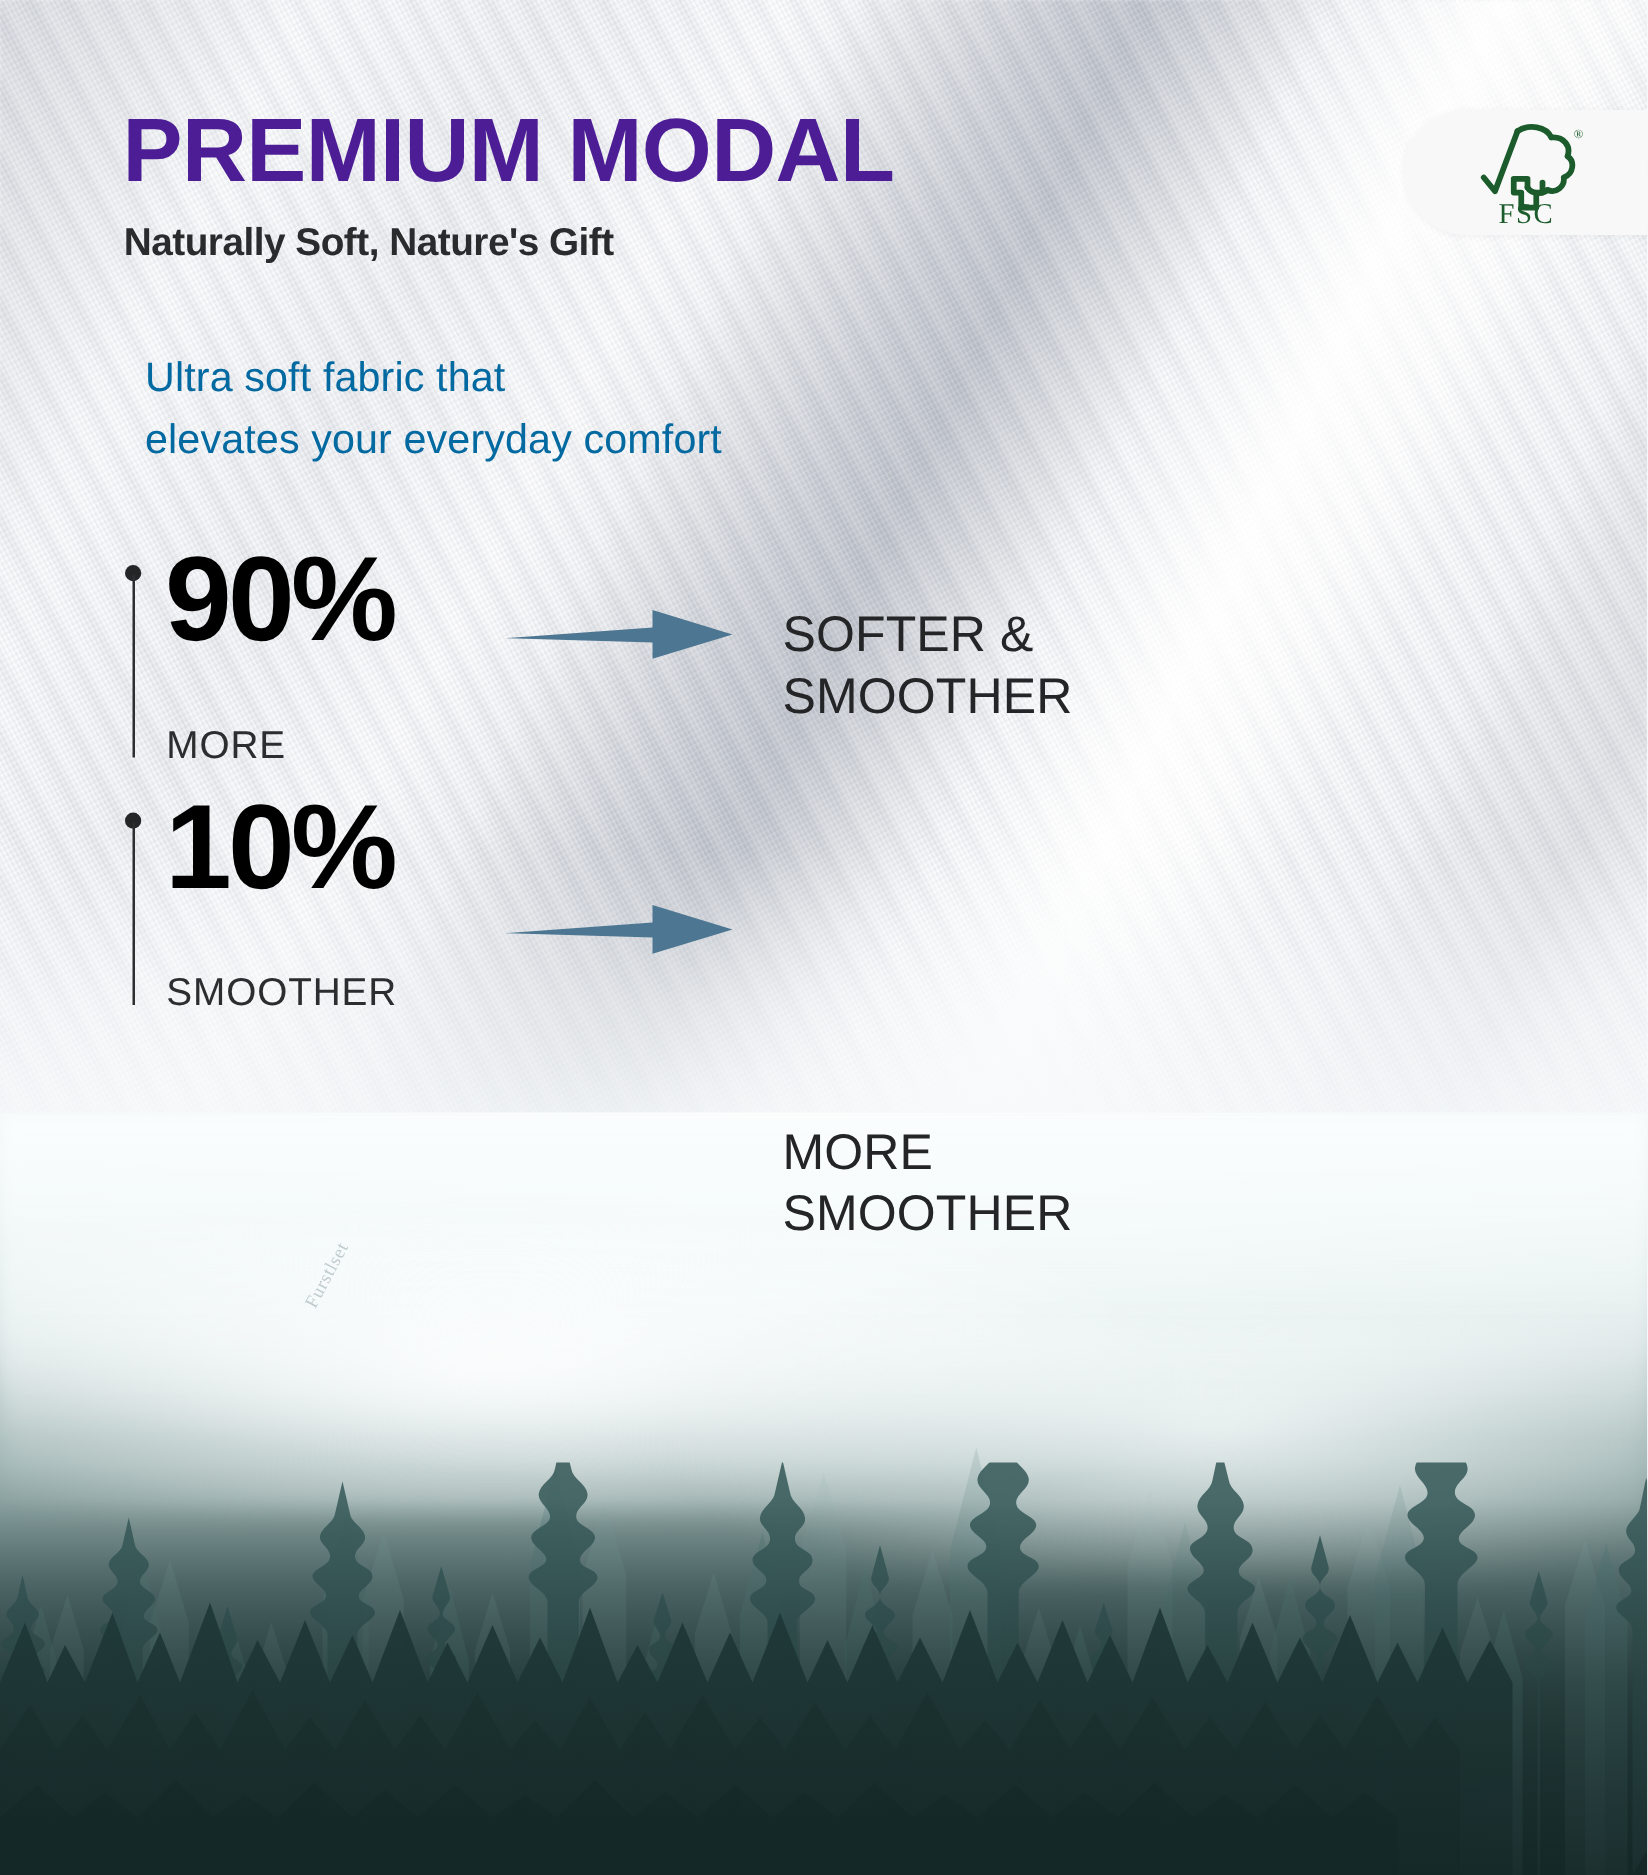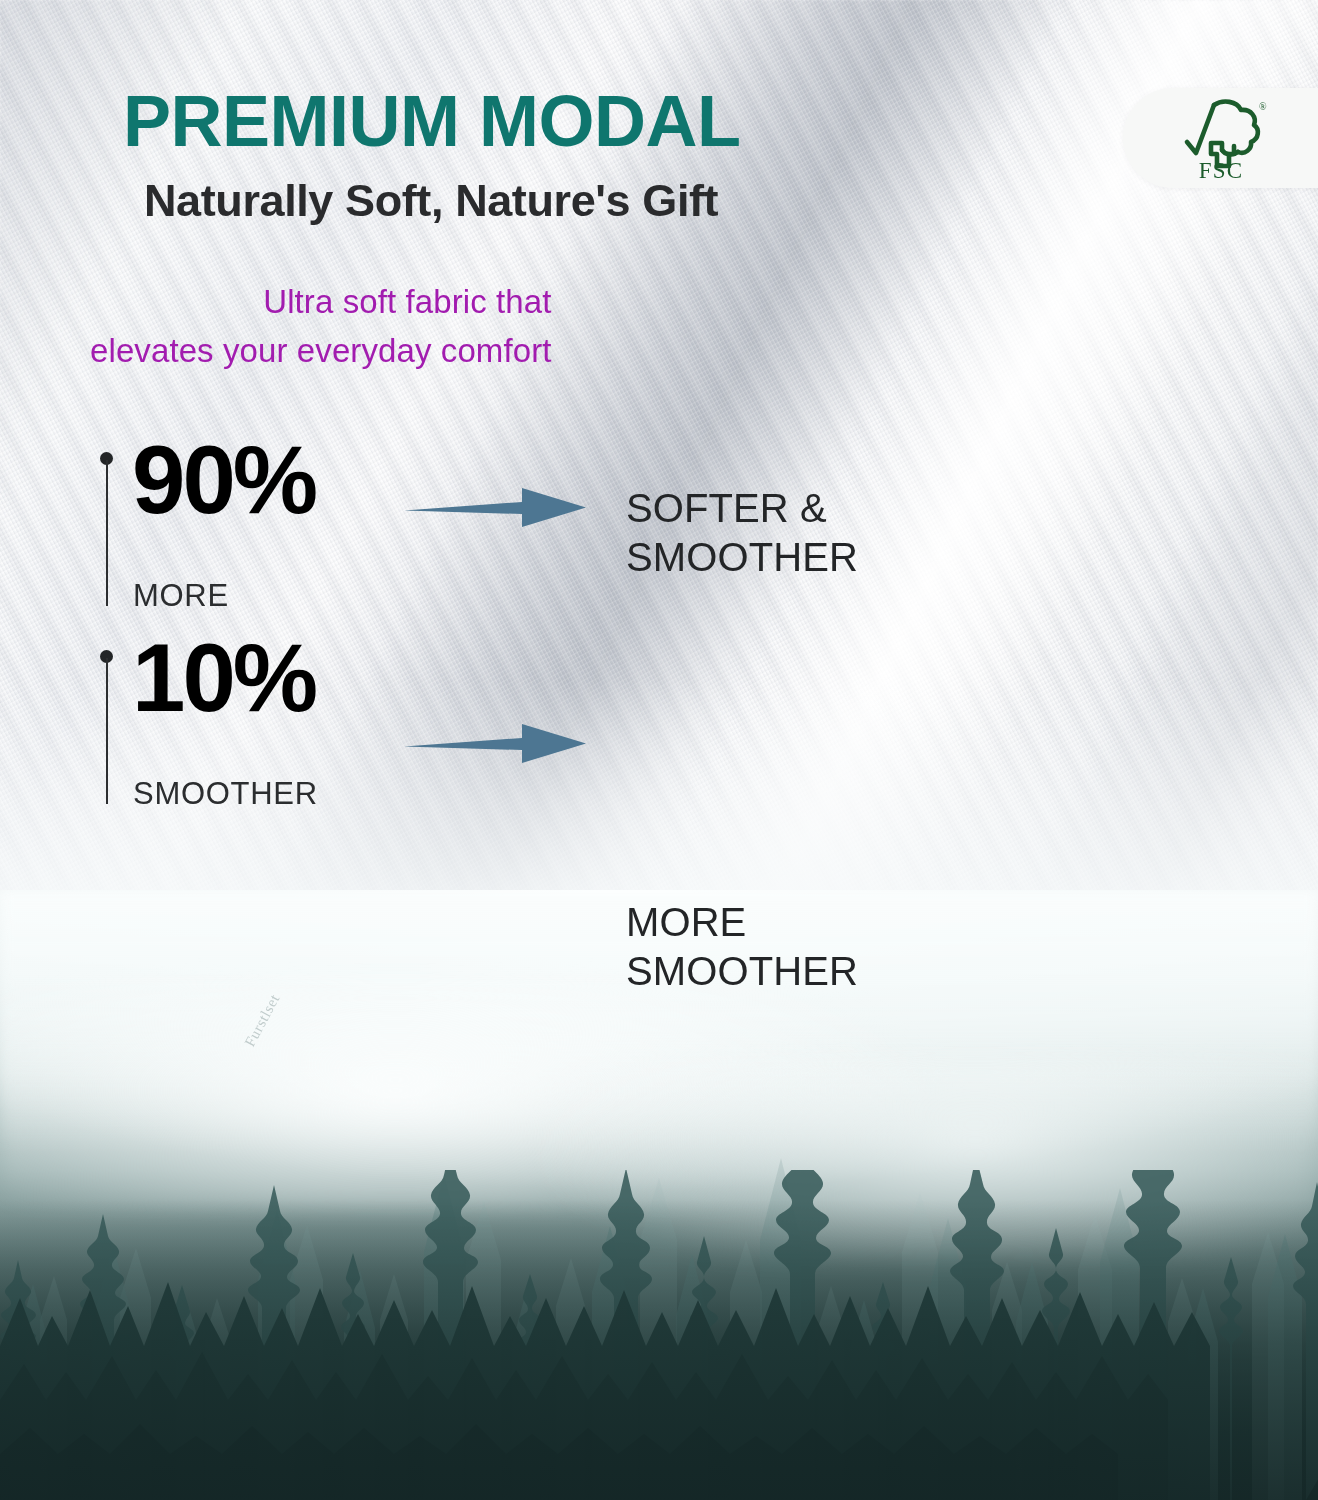--- a/index.html
+++ b/index.html
@@ -167,45 +167,42 @@
   .fsc-inner svg { display:block; }
 
   
   .headline {
     position:absolute;
     left:98px; top:85px;
     font-size:72px;
     font-weight:700;
     letter-spacing:-.5px;
     line-height:1;
-    color:#0f766e;
-    font-family:"Liberation Sans", sans-serif;
-    margin-left:25px;
+    color:#4c1d95;
+    font-family:"Liberation Sans", sans-serif;
   }
   .subhead {
     position:absolute;
     left:99px; top:178px;
-    font-size:45px;
+    font-size:31px;
     font-weight:700;
     letter-spacing:-.4px;
     line-height:1;
     color:#2a2b2d;
     font-family:"Liberation Sans", sans-serif;
-    margin-left:45px;
   }
   .lede {
     position:absolute;
-    left:90px; top:278px;
+    left:116px; top:278px;
     font-size:33px;
     font-weight:400;
     line-height:1.48;
-    color:#a21caf;
+    color:#0369a1;
     letter-spacing:.1px;
     font-family:"Liberation Sans", sans-serif;
-    text-align:right;
   }
 
   
   .stat-row { position:absolute; left:0; right:0; }
   .stat-row.row-1 { top:452px; }
   .stat-row.row-2 { top:650px; }
 
   .pin { position:absolute; left:100px; top:0; width:16px; height:0; }
   .pin .dot {
     position:absolute; left:0; top:0;

